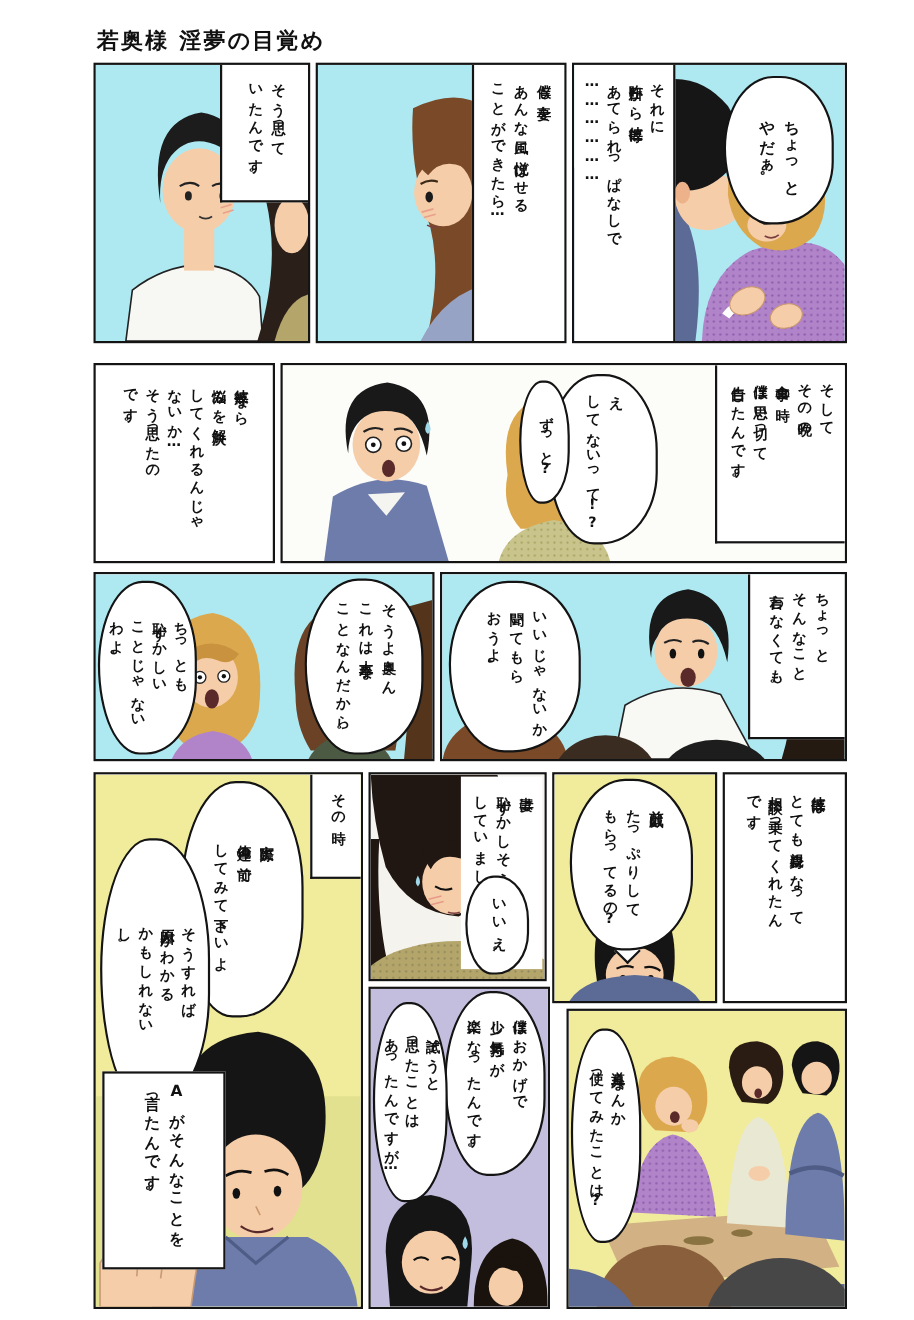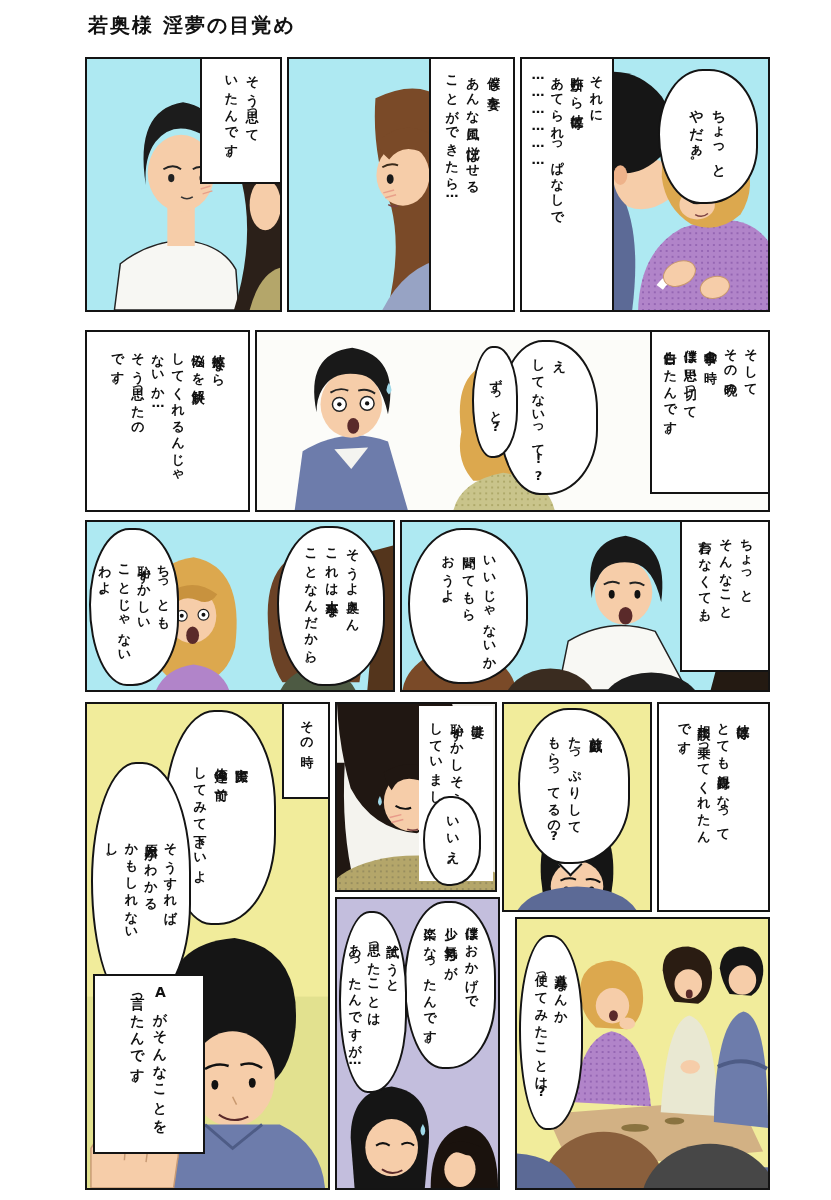--- a/index.html
+++ b/index.html
@@ -1,18 +1,18 @@
 <!DOCTYPE html>
 <html><head>
 <meta charset="utf-8">
 <style>
   html,body{margin:0;padding:0;background:#ffffff;}
   .page{position:relative;width:831px;height:1200px;background:#fff;
         font-family:"DejaVu Sans",sans-serif;color:#111;overflow:hidden;}
-  .page-title{position:absolute;left:88px;top:12px;font-size:20px;font-weight:bold;
+  .page-title{position:absolute;left:88px;top:24px;font-size:20px;font-weight:bold;
         letter-spacing:2px;color:#111;}
   .panel{position:absolute;border:2px solid #141414;box-sizing:border-box;
         overflow:hidden;background:#fff;}
   .art{position:absolute;left:0;top:0;width:100%;height:100%;z-index:1;display:block;}
   .vt{writing-mode:vertical-rl;text-orientation:upright;white-space:pre-line;
       font-weight:bold;font-size:13px;line-height:1.6;letter-spacing:2px;color:#111;}
   .bubble{position:absolute;z-index:3;background:#fff;border:2px solid #141414;
       border-radius:48% 52% 55% 45% / 52% 48% 45% 55%;
       display:flex;align-items:center;justify-content:center;box-sizing:border-box;
       padding:6px;}

